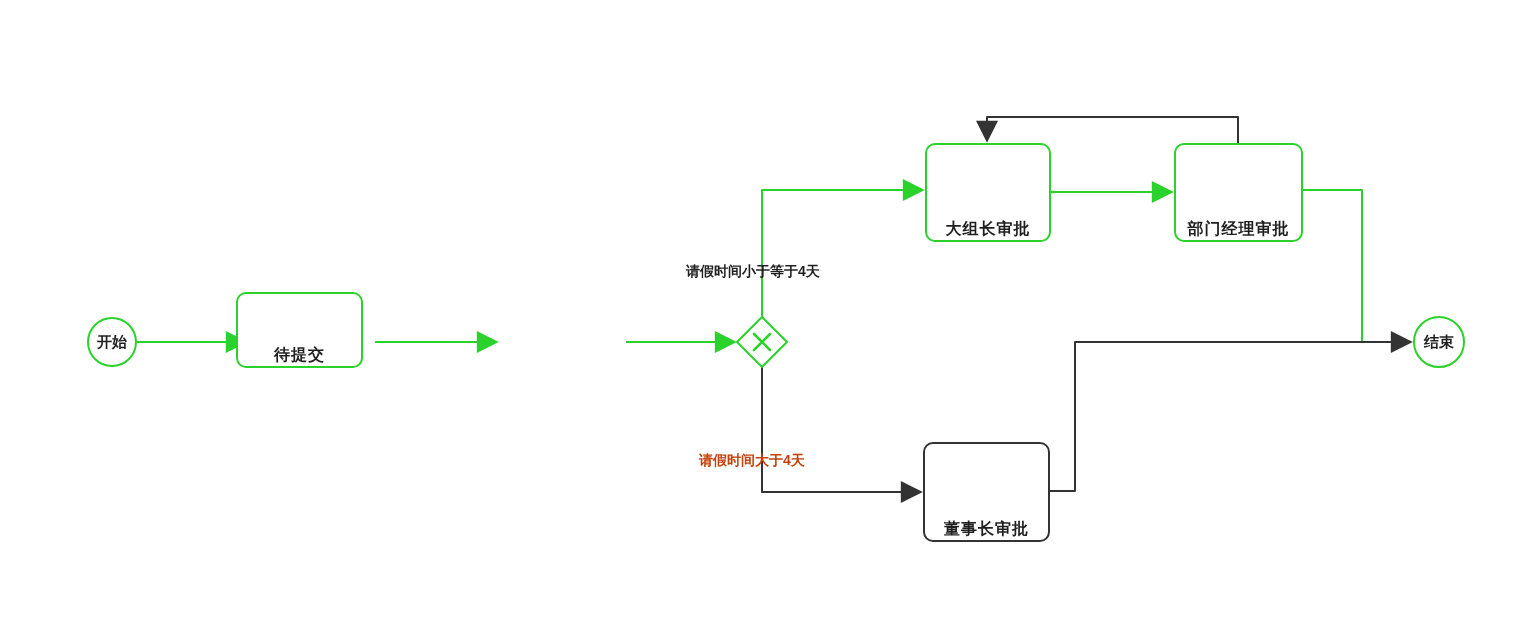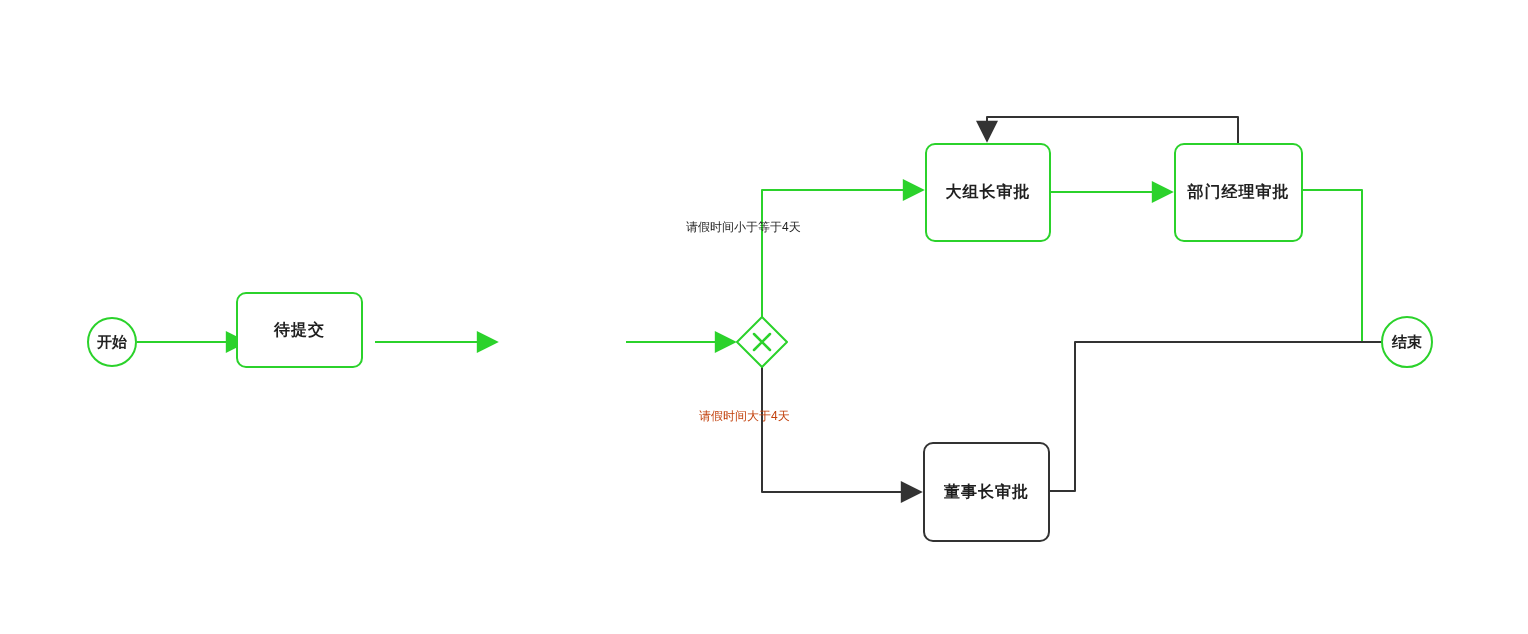--- a/index.html
+++ b/index.html
@@ -31,36 +31,38 @@
     justify-content: center;
     color: #1f1f1f;
     cursor: pointer;
   }
   .task {
     border: 2px solid #2bd22b;
     border-radius: 10px;
     font-size: 16px;
     font-weight: 700;
     letter-spacing: 1px;
+    align-items: flex-end;
   }
   .task.default-state {
     border-color: #333333;
   }
   .event-circle {
     border: 2px solid #b91c1c;
     border-radius: 50%;
     font-size: 15px;
     font-weight: 700;
   }
   .edge-label {
     position: absolute;
-    font-size: 12px;
-    font-weight: 400;
+    font-size: 14px;
+    font-weight: 700;
     color: #1f1f1f;
     white-space: nowrap;
+    margin-top: 44px;
   }
 </style>
 </head>
 <body>
 
 <div class="canvas">
 
   <svg class="wires" width="1528" height="634" viewBox="0 0 1528 634">
     <defs>
       <marker id="arrG" viewBox="0 0 12 12" refX="11" refY="6" markerWidth="13" markerHeight="11" orient="auto-start-reverse">
@@ -102,21 +104,21 @@
   </div>
 
   <div class="node task default-state" style="left: 923px; top: 442px; width: 127px; height: 100px; border-color: rgb(51, 51, 51);">
     <span>董事长审批</span>
   </div>
 
   <div class="node task" style="left: 1174px; top: 143px; width: 129px; height: 99px; border-color: rgb(43, 210, 43);">
     <span>部门经理审批</span>
   </div>
 
-  <div class="node event-circle" style="left: 1381px; top: 316px; width: 52px; height: 52px; border-color: rgb(43, 210, 43);">
+  <div class="node event-circle" style="left: 1413px; top: 316px; width: 52px; height: 52px; border-color: rgb(43, 210, 43);">
     <span>结束</span>
   </div>
 
   <div class="edge-label" style="left: 686px; top: 219px; color: rgb(31, 31, 31);">请假时间小于等于4天</div>
 
   <div class="edge-label" style="left: 699px; top: 408px; color: #c2410c;">请假时间大于4天</div>
 
 </div>
 
 </body></html>

